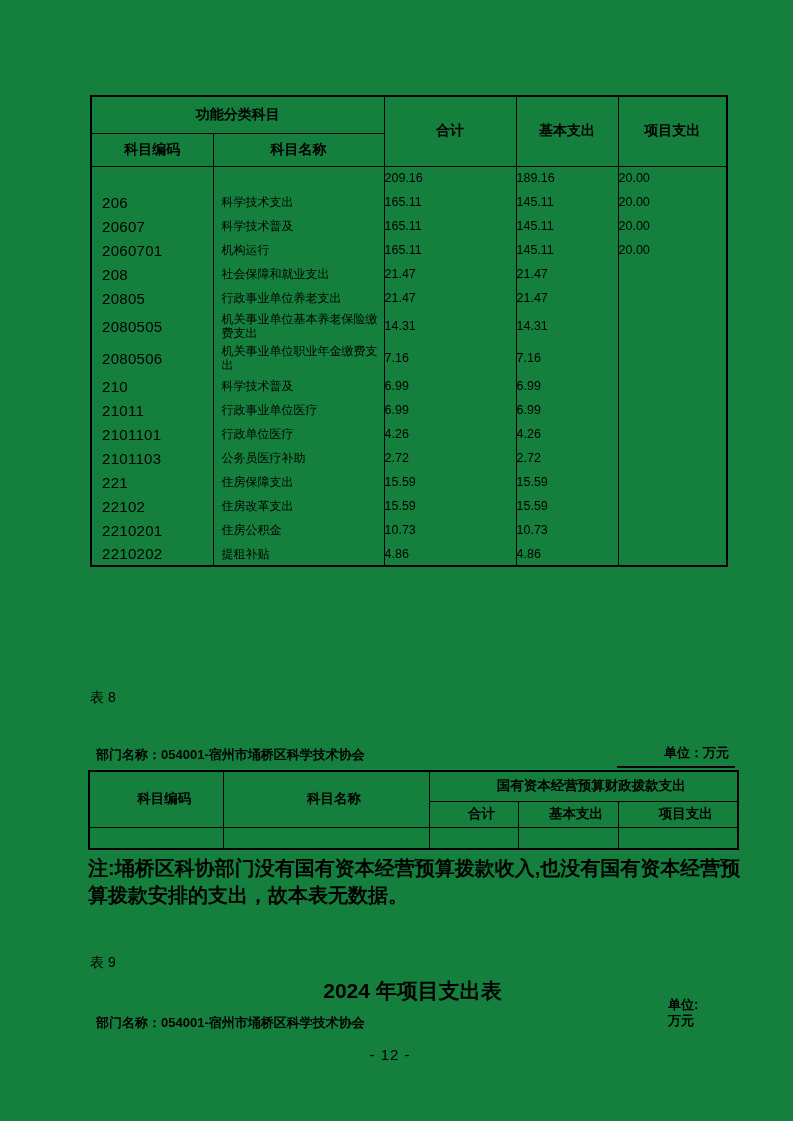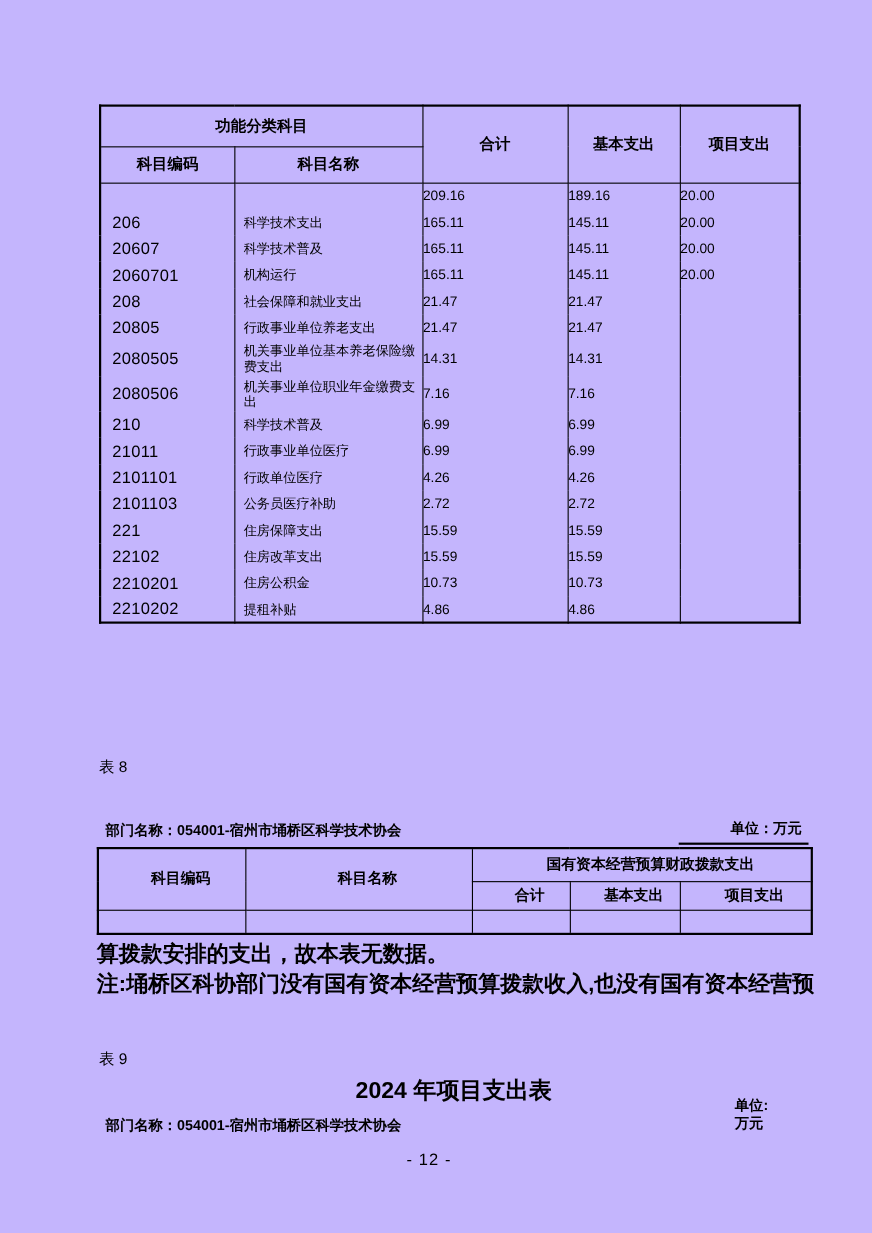--- a/index.html
+++ b/index.html
@@ -1,18 +1,18 @@
 <!DOCTYPE html>
 <html><head>
 <meta charset="utf-8">
 <style>
   html,body { margin:0; padding:0; background:#e8e8e8; }
   .page {
     position:relative; width:793px; height:1121px; margin:0 auto;
-    background:#c4b5fd; color:#000;
+    background:#15803d; color:#000;
     font-family:"Liberation Sans","DejaVu Sans",sans-serif;
     overflow:hidden;
   }
   table { border-collapse:collapse; table-layout:fixed; }
 
   
   .t1 { position:absolute; left:90px; top:95px; width:636px; border:2px solid #000; }
   .t1 th { border:1px solid #000; font-size:14px; font-weight:bold; text-align:center; padding:0; }
   .t1 .hr1 { height:37px; }
   .t1 .hr2 { height:33px; }
@@ -210,22 +210,22 @@
         <td></td>
         <td></td>
         <td></td>
         <td></td>
         <td></td>
       </tr>
     </tbody>
   </table>
 
   <div class="note">
+    <div>注:埇桥区科协部门没有国有资本经营预算拨款收入,也没有国有资本经营预</div>
     <div>算拨款安排的支出，故本表无数据。</div>
-    <div>注:埇桥区科协部门没有国有资本经营预算拨款收入,也没有国有资本经营预</div>
   </div>
 
   <div class="lbl" style="top:954px;">表 9</div>
   <div class="sec-title" style="top:977px;">2024 年项目支出表</div>
   <div class="dept" style="top:1014px;">部门名称：054001-宿州市埇桥区科学技术协会</div>
   <div class="unit9">
     <div>单位:</div>
     <div>万元</div>
   </div>
 

